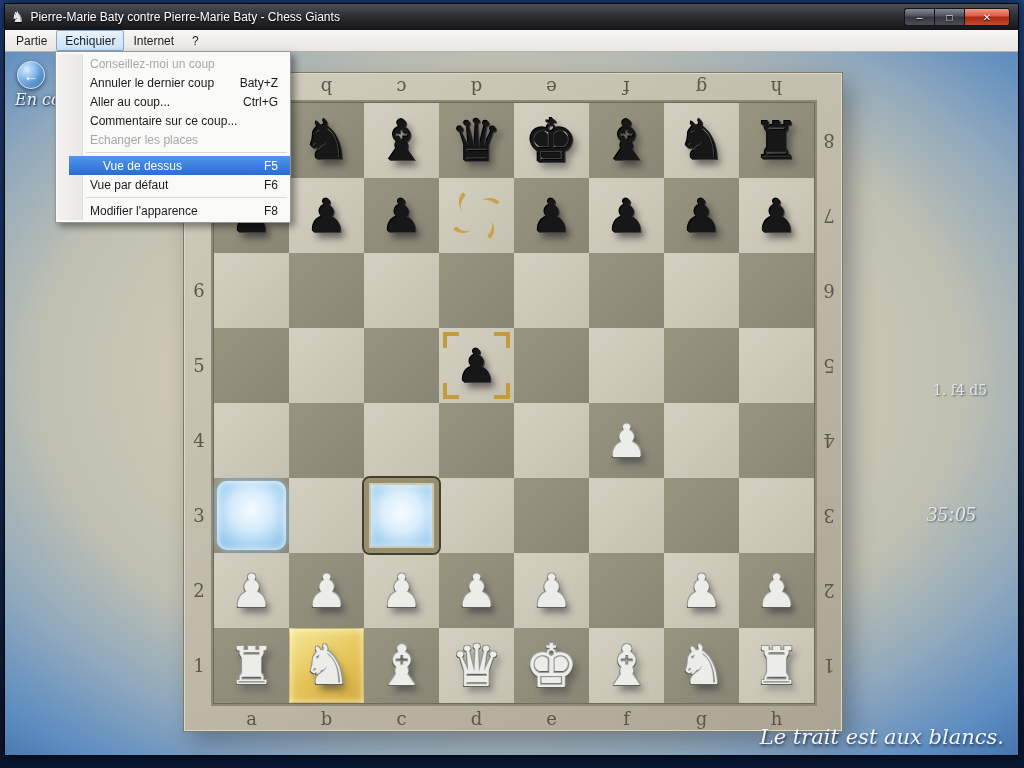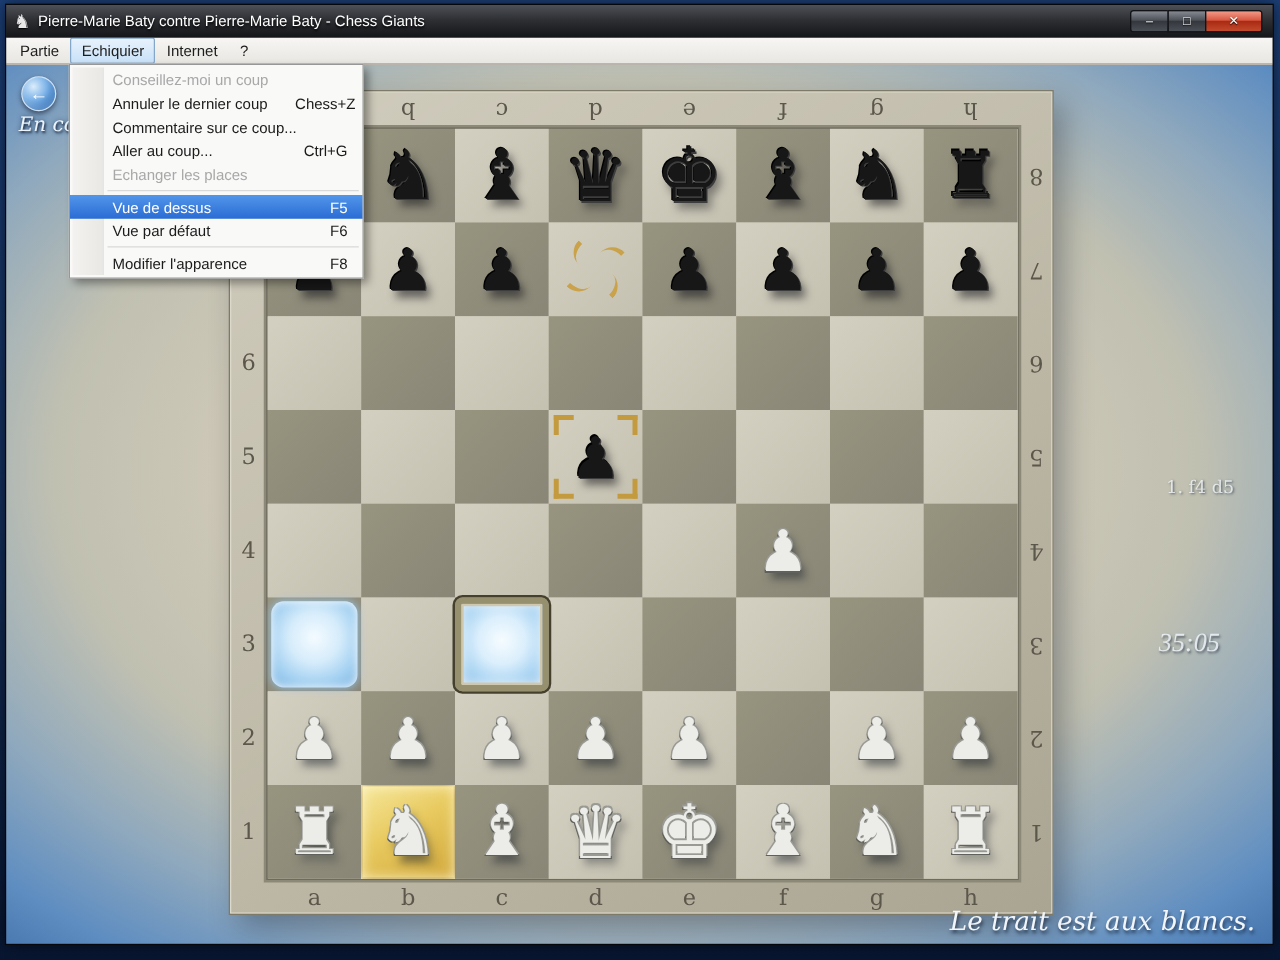--- a/index.html
+++ b/index.html
@@ -171,21 +171,21 @@
   .menu-popup::before {
     content:""; position:absolute; left:2px; top:2px; bottom:2px; width:24px;
     background:linear-gradient(90deg,#f3f2f0,#e9e8e4); border-right:1px solid #dedede;
   }
   .mrow {
     position:relative; height:19px; display:flex; align-items:center;
     font-size:12px; color:#1b1b1b; padding:0 12px 0 34px; white-space:nowrap;
   }
   .mrow .sc { margin-left:auto; padding-left:22px; }
   .mrow.disabled { color:#a8a8a8; }
-  .mrow.hl { background:linear-gradient(180deg,#5196ea,#2a6cd4); color:#fff; }
+  .mrow.hl { background:linear-gradient(180deg,#5196ea,#2a6cd4); color:#fff;margin-left:13px; }
   .msep { border-top:1px solid #d9d9d9; margin:3px 3px 3px 30px; height:0; position:relative; }
 </style>
 </head>
 <body>
 
 <div class="window">
 
   <div class="titlebar">
     <span class="title-icon">♞</span>
     <span class="title-text">Pierre-Marie Baty contre Pierre-Marie Baty - Chess Giants</span>
@@ -399,29 +399,29 @@
 
   </div>
 
   <div class="menu-popup">
       <div class="mrow disabled">
         <span>Conseillez-moi un coup</span>
         <span class="sc"></span>
       </div>
       <div class="mrow">
         <span>Annuler le dernier coup</span>
-        <span class="sc">Chess+Z</span>
+        <span class="sc">Baty+Z</span>
+      </div>
+      <div class="mrow">
+        <span>Aller au coup...</span>
+        <span class="sc">Ctrl+G</span>
       </div>
       <div class="mrow">
         <span>Commentaire sur ce coup...</span>
         <span class="sc"></span>
-      </div>
-      <div class="mrow">
-        <span>Aller au coup...</span>
-        <span class="sc">Ctrl+G</span>
       </div>
       <div class="mrow disabled">
         <span>Echanger les places</span>
         <span class="sc"></span>
       </div>
       <div class="msep"></div>
       <div class="mrow hl">
         <span>Vue de dessus</span>
         <span class="sc">F5</span>
       </div>

